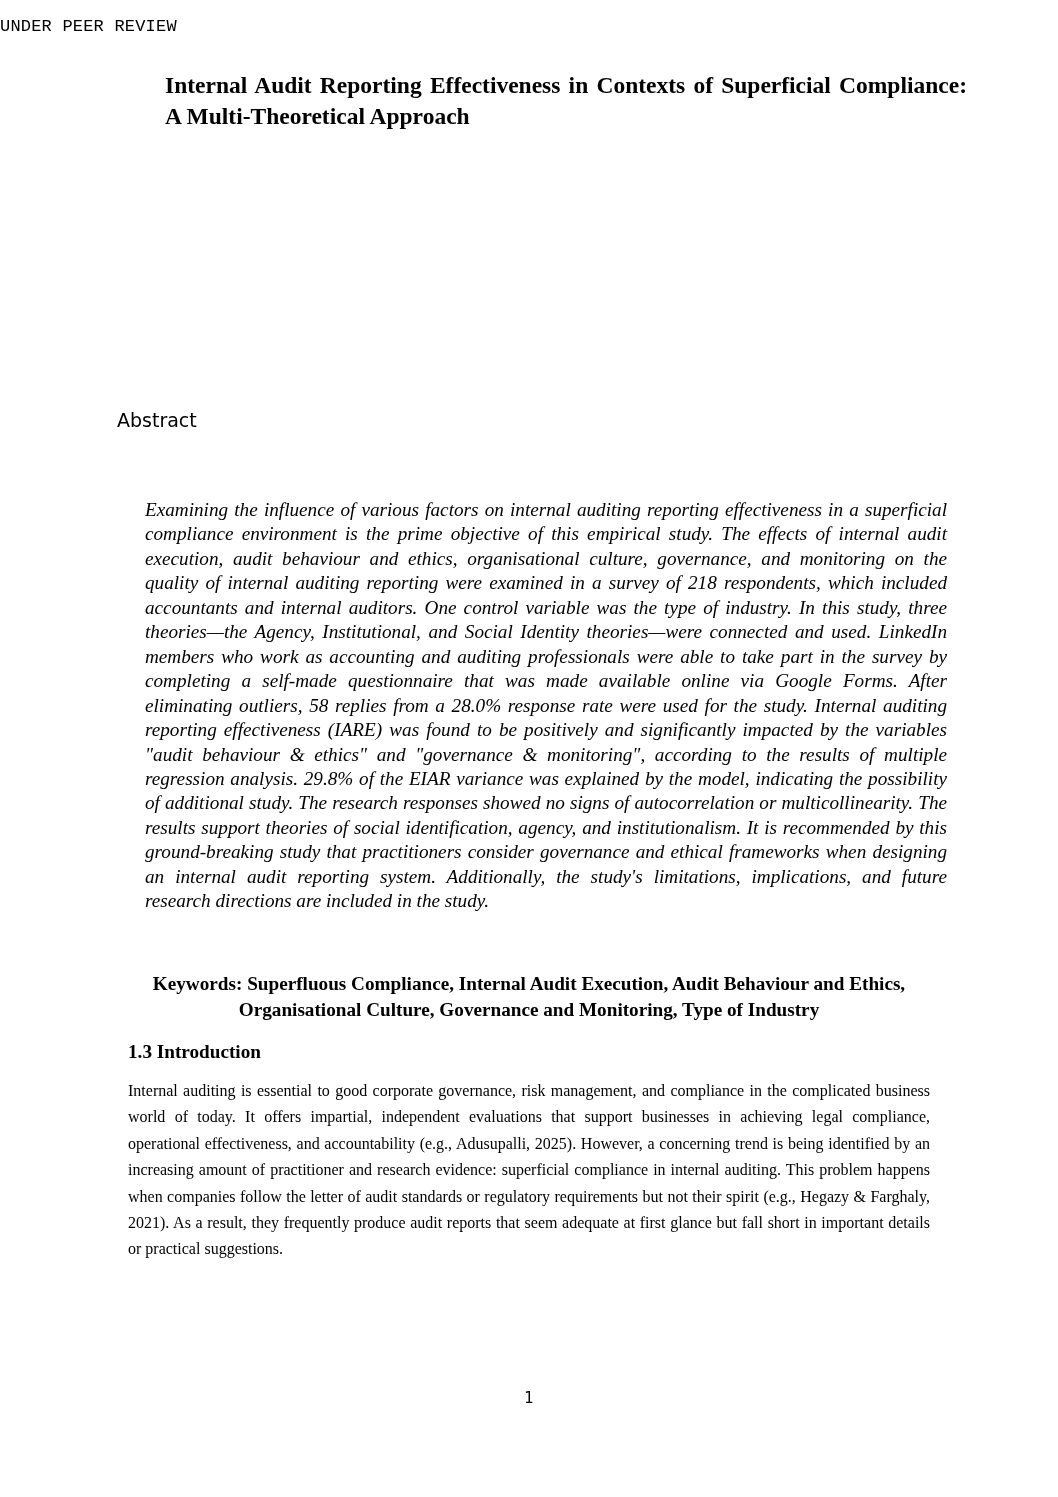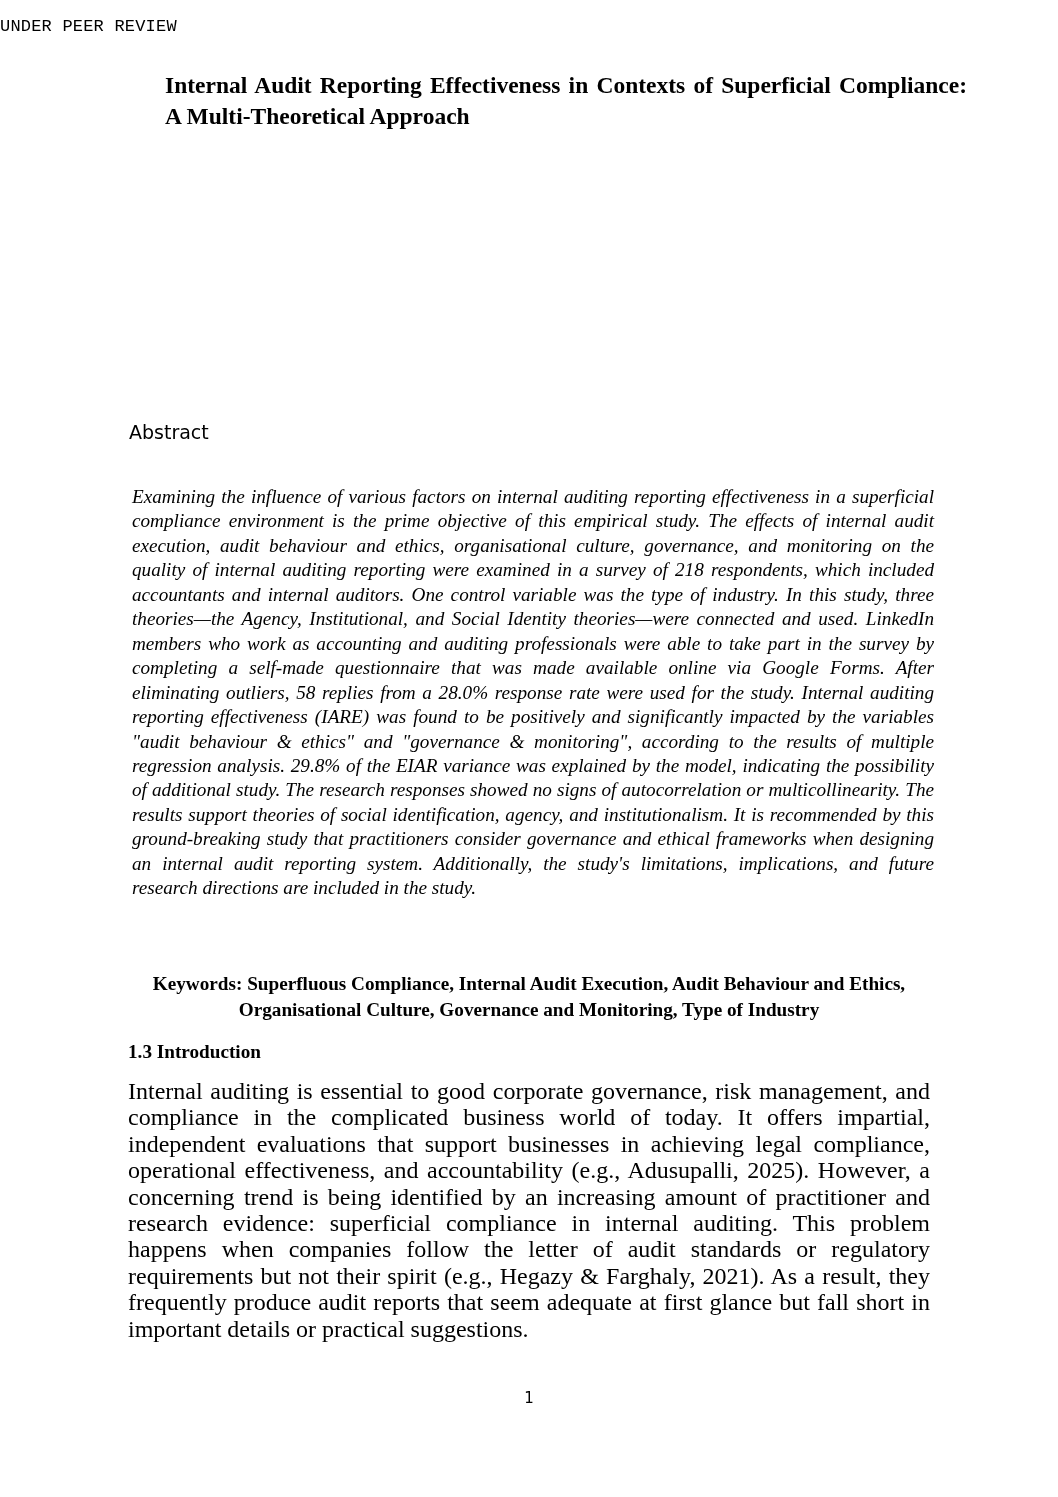--- a/index.html
+++ b/index.html
@@ -39,34 +39,34 @@
       text-align-last: left;
       margin: 0;
     }
     .abstract-heading {
       position: absolute;
       left: 113px;
       top: 403px;
       font-family: "DejaVu Sans", sans-serif;
       font-size: 19px;
       line-height: 26px;
-      margin: 16px;
+      margin: 4px;
       font-weight: normal;
     }
     .abstract-body {
       position: absolute;
       left: 128px;
       top: 481px;
       width: 802px;
       font-family: "Liberation Serif", serif;
       font-style: italic;
       font-size: 19.2px;
       line-height: 24.45px;
       text-align: justify;
-      margin: 4px;
+      margin: 17px;
     }
     .keywords {
       position: absolute;
       left: 128px;
       top: 971px;
       width: 802px;
       font-family: "Liberation Serif", serif;
       font-weight: bold;
       font-size: 19.2px;
       line-height: 26px;
@@ -82,21 +82,21 @@
       font-size: 19.2px;
       line-height: 26px;
       margin: 0;
     }
     .intro-body {
       position: absolute;
       left: 128px;
       top: 1078px;
       width: 802px;
       font-family: "Liberation Serif", serif;
-      font-size: 24px;
+      font-size: 16px;
       line-height: 26.4px;
       text-align: justify;
       margin: 0;
     }
     .page-number {
       position: absolute;
       left: 0;
       width: 1058px;
       top: 1388px;
       text-align: center;

